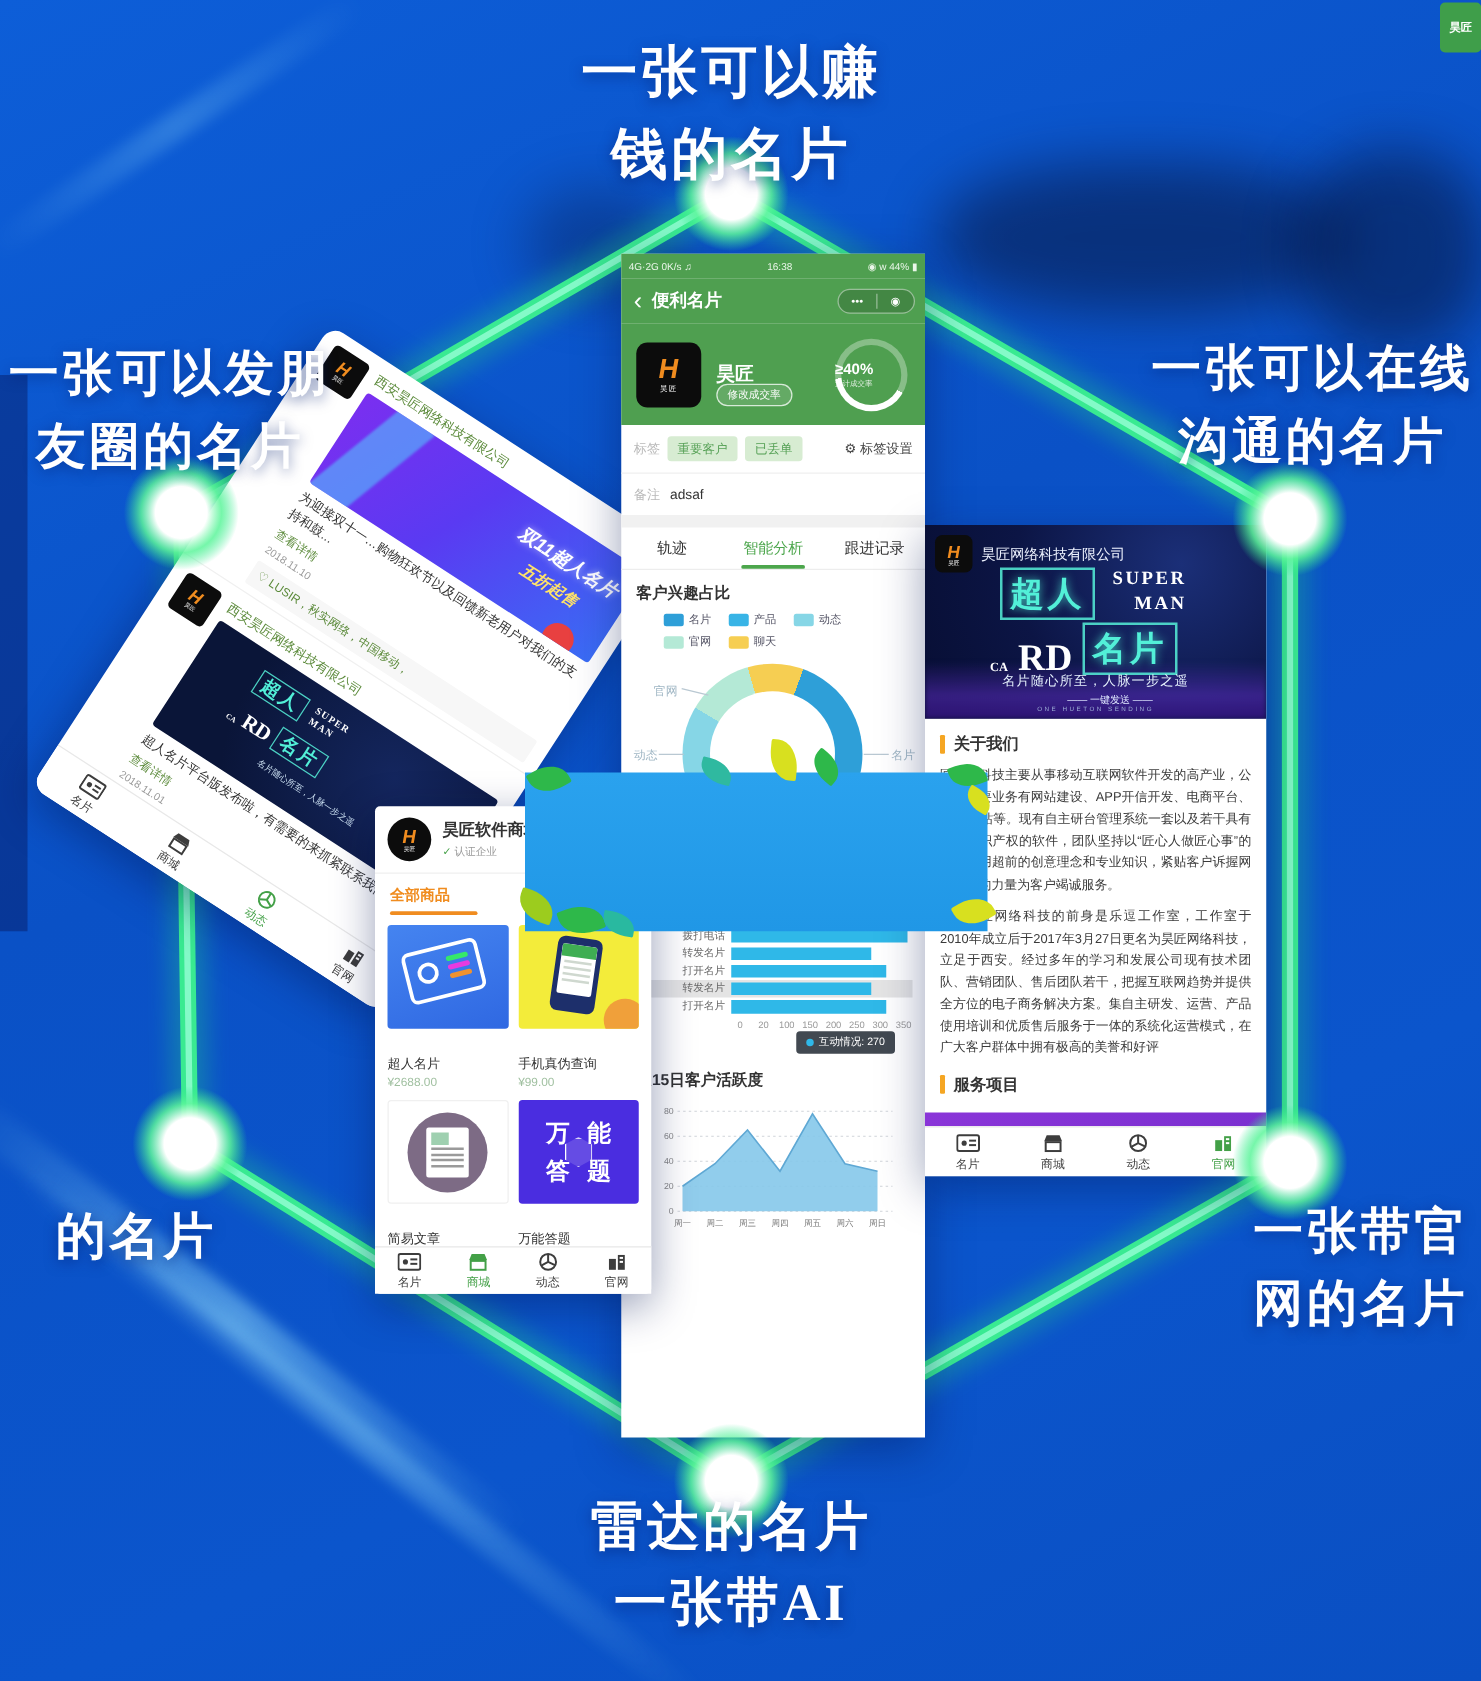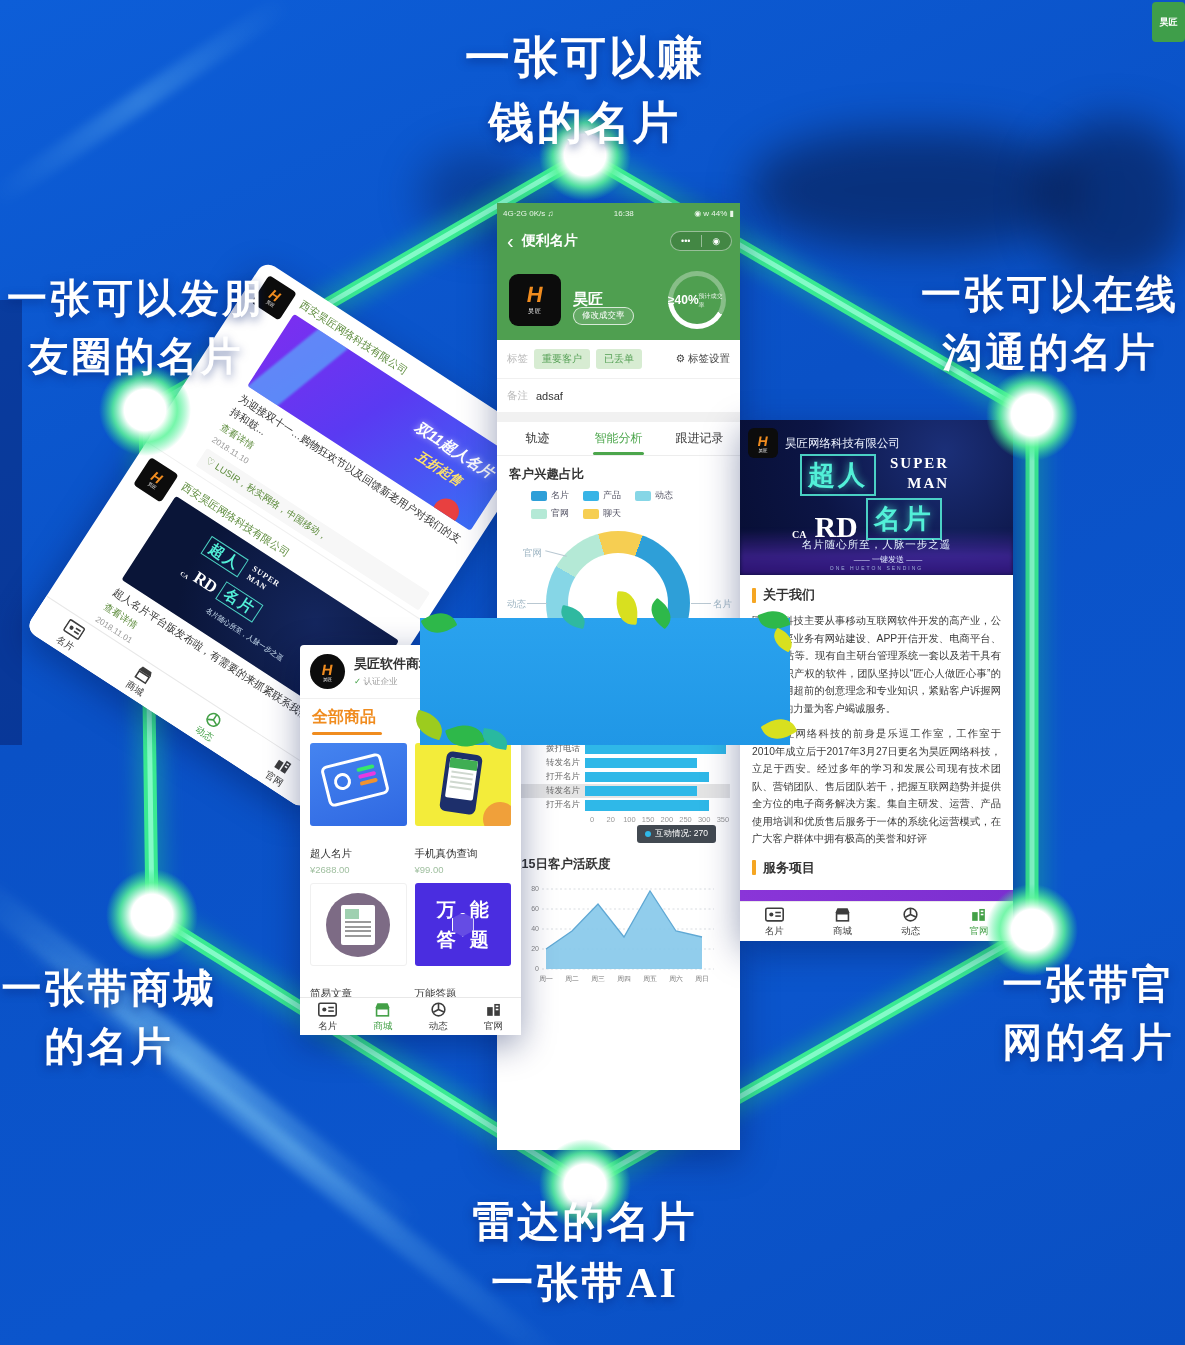--- a/index.html
+++ b/index.html
@@ -40,21 +40,21 @@
   .capsule .sep { flex:0 0 1px; height:12px; background:rgba(255,255,255,.45); }
   .c-profile { height:81px; background:#4f9f50; display:flex; align-items:center; padding:0 12px; position:relative; }
   .c-logo { width:52px; height:52px; background:#0c0c0c; border-radius:9px; display:flex; flex-direction:column; align-items:center; justify-content:center; }
   .c-logo .mark { color:#f08c1f; font-weight:bold; font-size:22px; transform:skewX(-10deg); line-height:1; }
   .c-logo .sub { color:#fff; font-size:6px; margin-top:1px; letter-spacing:1px; }
   .c-name { color:#fff; font-size:15px; font-weight:bold; margin-left:12px; }
   .c-edit { position:absolute; left:76px; top:48px; color:#fff; font-size:8.5px; border:1px solid rgba(255,255,255,.75); background:rgba(255,255,255,.12); border-radius:9px; padding:2px 8px; }
   .gauge { position:absolute; right:14px; top:12px; width:58px; height:58px; border-radius:50%;
            background:conic-gradient(from 120deg,#ffffff 0 40%,rgba(255,255,255,.32) 40% 100%); }
   .gauge::before { content:""; position:absolute; inset:5px; border-radius:50%; background:#4f9f50; }
-  .gauge .gv { position:absolute; inset:0; display:flex; flex-direction:row; align-items:center; justify-content:center; color:#fff; z-index:1; }
+  .gauge .gv { position:absolute; inset:0; display:flex; flex-direction:column; align-items:flex-start; justify-content:center; color:#fff; z-index:1; }
   .gauge .gv b { font-size:12px; }
   .gauge .gv i { font-style:normal; font-size:6px; color:rgba(255,255,255,.85); margin-top:1px; }
   .c-tags { height:38px; display:flex; align-items:center; padding:0 10px; gap:6px; }
   .lbl-dim { color:#b9b9b9; font-size:10.5px; }
   .tag-pill { background:#d7ecd2; color:#55a055; font-size:10px; border-radius:3px; padding:3px 8px; }
   .c-tagset { margin-left:auto; color:#444; font-size:10.5px; }
   .c-note { height:34px; display:flex; align-items:center; gap:8px; padding:0 10px; border-top:1px solid #f0f0f0; }
   .c-divider { height:10px; background:#f1f1f1; }
   .c-tabs { height:34px; display:flex; border-bottom:1px solid #ededed; }
   .c-tab { flex:1; display:flex; align-items:center; justify-content:center; font-size:12px; color:#333; position:relative; }
@@ -113,21 +113,21 @@
   
   #mall-phone { left:300px; top:645px; width:221px; height:390px; z-index:4; border-radius:4px; }
   .m-head { display:flex; align-items:center; gap:9px; padding:9px 10px; border-bottom:1px solid #f0f0f0; }
   .round-logo { width:35px; height:35px; border-radius:50%; background:#0c0c0c; display:flex; flex-direction:column; align-items:center; justify-content:center; }
   .round-logo .mark { color:#f08c1f; font-weight:bold; font-size:15px; transform:skewX(-10deg); line-height:1; }
   .round-logo .sub { color:#fff; font-size:4.5px; }
   .m-title { font-size:13px; font-weight:bold; color:#333; }
   .m-verified { font-size:8.5px; color:#999; margin-top:3px; }
   .m-verified em { font-style:normal; color:#43a047; }
   .m-section { padding:8px 12px 0; }
-  .m-section b { color:#f08c1f; font-size:16px; }
+  .m-section b { color:#f08c1f; font-size:12px; }
   .m-underline { width:70px; height:3px; background:#f08c1f; border-radius:2px; margin-top:4px; }
   .m-grid { display:grid; grid-template-columns:1fr 1fr; gap:8px; padding:8px 10px 0; }
   .m-card .tile { width:100%; height:83px; border-radius:3px; position:relative; overflow:hidden; }
   .m-name { font-size:10.5px; color:#333; margin-top:21px; }
   .m-price { font-size:9.5px; color:#9fbf9f; margin-top:3px; }
   .tile-blue { background:linear-gradient(160deg,#4584f0,#2f68e2); }
   .tb-card { position:absolute; left:14px; top:16px; width:62px; height:42px; border:3px solid #fff; border-radius:6px; transform:rotate(-14deg); }
   .tb-card .pc { position:absolute; left:7px; top:8px; width:17px; height:17px; border:3px solid #fff; border-radius:50%; }
   .tb-card .b1,.tb-card .b2,.tb-card .b3 { position:absolute; left:32px; width:18px; height:4px; border-radius:2px; }
   .tb-card .b1 { top:7px; background:#35e86a; } .tb-card .b2 { top:14px; background:#e83ae0; } .tb-card .b3 { top:21px; background:#f0922f; }
@@ -661,21 +661,20 @@
   </div>
   <div class="caption" style="left:915px;top:266px;width:270px;font-size:40px;">
     <div>一张可以在线</div>
       <div>沟通的名片</div>
   </div>
   <div class="caption" style="left:0;top:270px;width:272px;font-size:40px;">
     <div>一张可以发朋</div>
       <div>友圈的名片</div>
   </div>
   <div class="caption" style="left:0;top:960px;width:218px;font-size:40px;">
-    <div>一张带商城</div>
       <div>的名片</div>
   </div>
   <div class="caption" style="left:992px;top:956px;width:193px;font-size:40px;">
     <div>一张带官</div>
       <div>网的名片</div>
   </div>
   <div class="caption" style="left:430px;top:1192px;width:310px;font-size:42px;">
     <div>雷达的名片</div>
       <div>一张带AI</div>
   </div>

